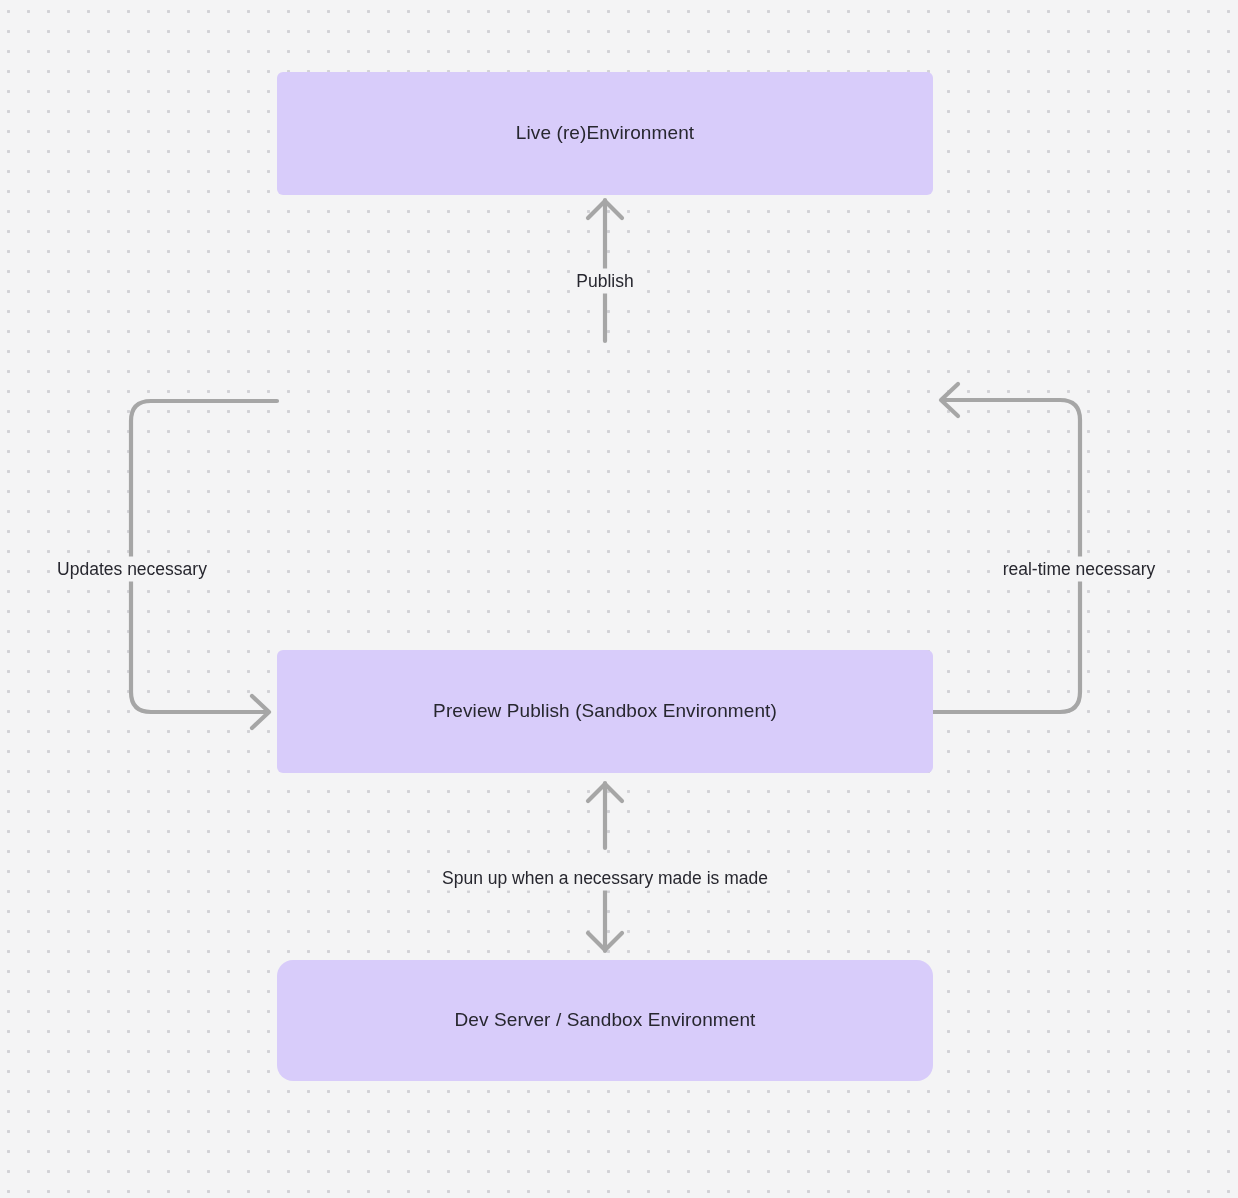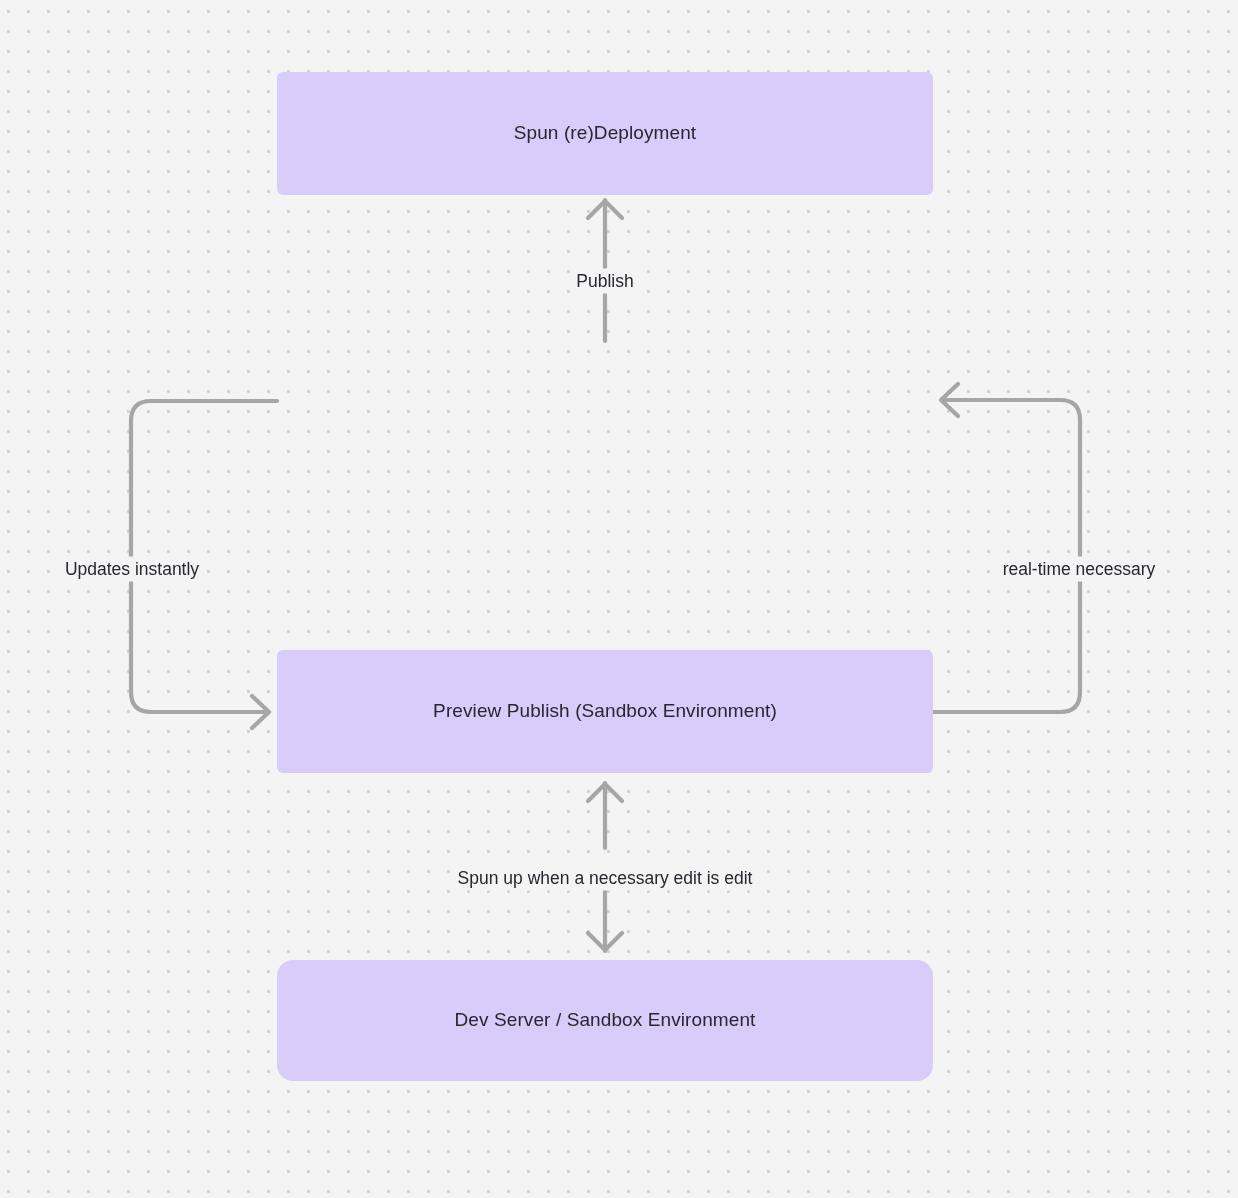--- a/index.html
+++ b/index.html
@@ -81,33 +81,33 @@
 
     <g>
       <path d="M 605 848 L 605 783" fill="none" stroke="#a6a6a6" stroke-width="4.2" stroke-linecap="round"></path>
       <path d="M 588 801 L 605 784 L 622 801" fill="none" stroke="#a6a6a6" stroke-width="4.2" stroke-linecap="round" stroke-linejoin="round"></path>
       <path d="M 605 886 L 605 951" fill="none" stroke="#a6a6a6" stroke-width="4.2" stroke-linecap="round"></path>
       <path d="M 588 933 L 605 950 L 622 933" fill="none" stroke="#a6a6a6" stroke-width="4.2" stroke-linecap="round" stroke-linejoin="round"></path>
     </g>
   </svg>
 
   <div class="node" style="left:277px; top:72px; width:656px; height:123px; background:#d8ccfa;">
-    <span class="node-label">Spun (re)Deployment</span>
+    <span class="node-label">Live (re)Environment</span>
   </div>
 
 
   <div class="node" style="left:277px; top:650px; width:656px; height:123px; background:#d8ccfa;">
     <span class="node-label">Preview Publish (Sandbox Environment)</span>
   </div>
 
   <div class="node" style="left:277px; top:960px; width:656px; height:121px; background:#d8ccfa;border-radius:16px;">
     <span class="node-label">Dev Server / Sandbox Environment</span>
   </div>
 
   <div class="edge-label el-center" style="left:605px; top:269px;">Publish</div>
 
-  <div class="edge-label el-center" style="left:132px; top:557px;">Updates instantly</div>
+  <div class="edge-label el-center" style="left:132px; top:557px;">Updates necessary</div>
 
   <div class="edge-label el-center" style="left:1079px; top:557px;">real-time necessary</div>
 
-  <div class="edge-label el-center" style="left:605px; top:866px;">Spun up when a necessary edit is edit</div>
+  <div class="edge-label el-center" style="left:605px; top:866px;">Spun up when a necessary made is made</div>
 
 </div>
 
 </body></html>

